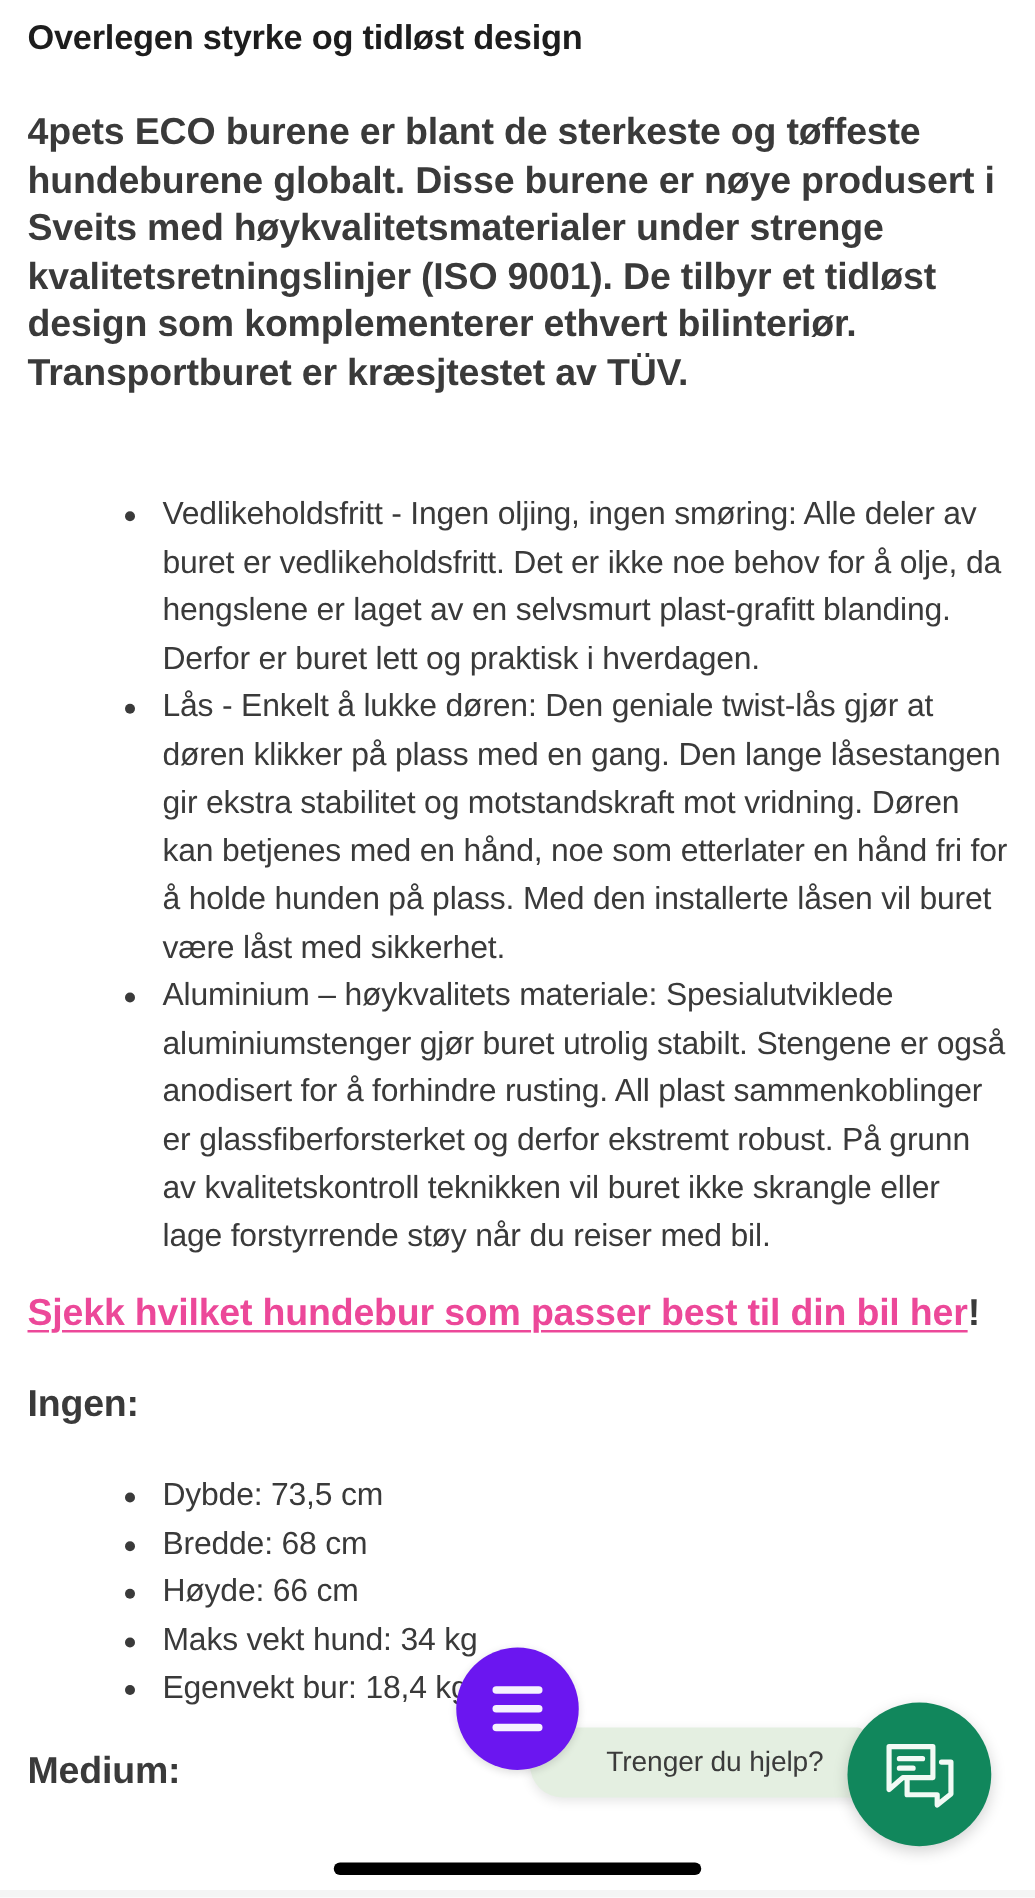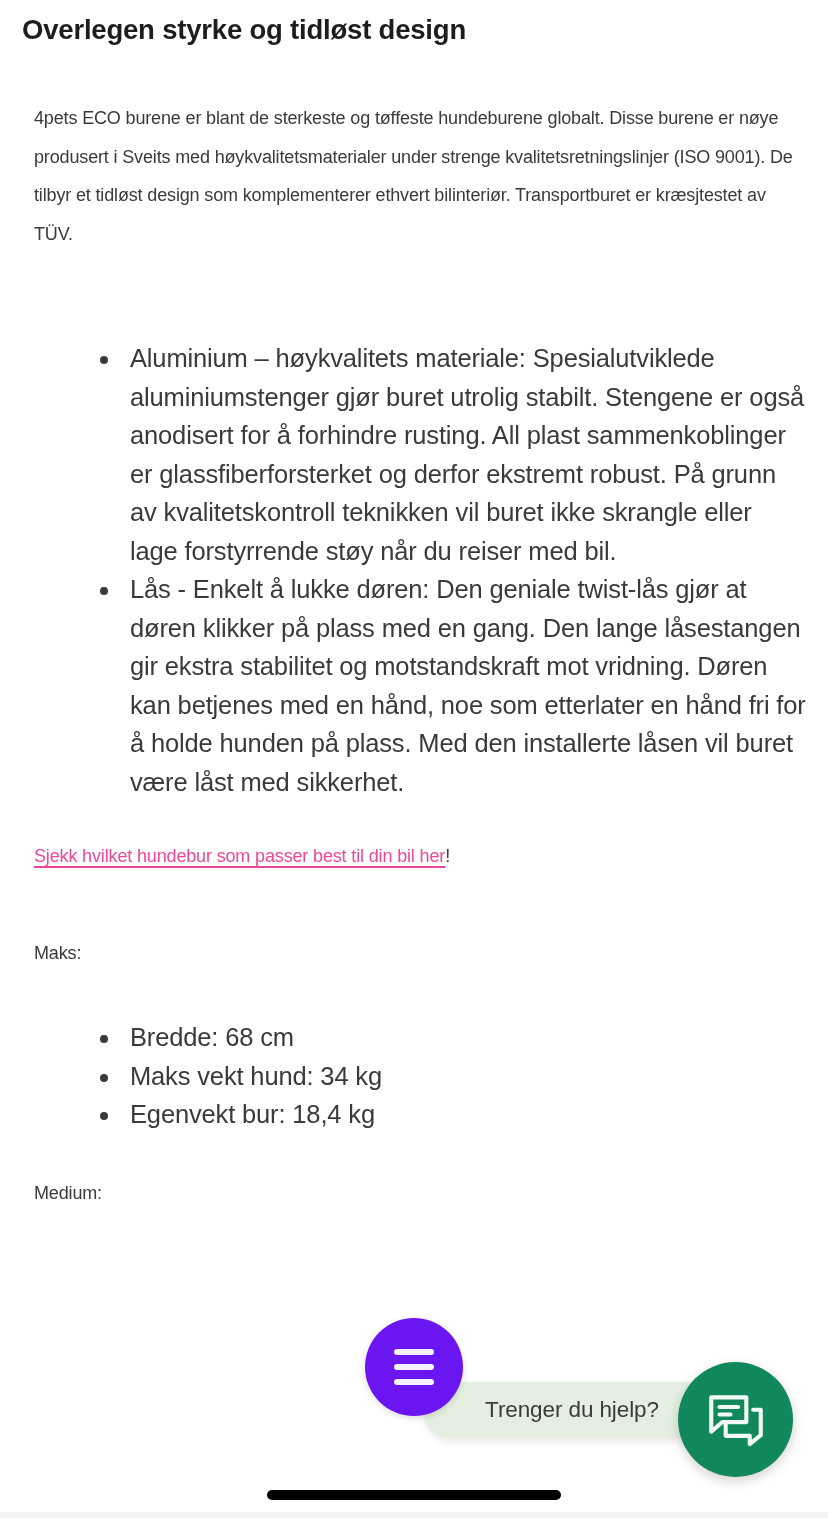--- a/index.html
+++ b/index.html
@@ -36,26 +36,26 @@
   h1.section-title {
     font-size: 27.5px;
     line-height: 36px;
     font-weight: bold;
     color: #1d1d1d;
     margin: 0 0 0 0;
     letter-spacing: -0.2px;
   }
 
   p.body-text {
-    font-size: 18px;
+    font-size: 30px;
     line-height: 38.5px;
     color: #3a3a3a;
-    margin: 12px;
+    margin: 0;
     letter-spacing: -0.15px;
-    font-weight: 400;
+    font-weight: 700;
   }
 
   .gap-1 { height: 39px; }
   .gap-2 { height: 38px; }
   .gap-3 { height: 36px; }
   .gap-4 { height: 24px; }
   .gap-5 { height: 34px; }
   .gap-6 { height: 34px; }
   .gap-7 { height: 28px; }
 
@@ -206,36 +206,39 @@
     <div class="gap-1"></div>
 
     <p class="body-text">4pets ECO burene er blant de sterkeste og tøffeste hundeburene globalt. Disse burene er nøye produsert i Sveits med høykvalitetsmaterialer under strenge kvalitetsretningslinjer (ISO 9001). De tilbyr et tidløst design som komplementerer ethvert bilinteriør. Transportburet er kræsjtestet av TÜV.</p>
 
     <div class="gap-2"></div>
 
 
     <div class="gap-3"></div>
 
     <ul class="bullets">
+      <li>Vedlikeholdsfritt - Ingen oljing, ingen smøring: Alle deler av buret er vedlikeholdsfritt. Det er ikke noe behov for å olje, da hengslene er laget av en selvsmurt plast-grafitt blanding. Derfor er buret lett og praktisk i hverdagen.</li>
+      <li>Lås - Enkelt å lukke døren: Den geniale twist-lås gjør at døren klikker på plass med en gang. Den lange låsestangen gir ekstra stabilitet og motstandskraft mot vridning. Døren kan betjenes med en hånd, noe som etterlater en hånd fri for å holde hunden på plass. Med den installerte låsen vil buret være låst med sikkerhet.</li>
       <li>Aluminium – høykvalitets materiale: Spesialutviklede aluminiumstenger gjør buret utrolig stabilt. Stengene er også anodisert for å forhindre rusting. All plast sammenkoblinger er glassfiberforsterket og derfor ekstremt robust. På grunn av kvalitetskontroll teknikken vil buret ikke skrangle eller lage forstyrrende støy når du reiser med bil.</li>
-      <li>Lås - Enkelt å lukke døren: Den geniale twist-lås gjør at døren klikker på plass med en gang. Den lange låsestangen gir ekstra stabilitet og motstandskraft mot vridning. Døren kan betjenes med en hånd, noe som etterlater en hånd fri for å holde hunden på plass. Med den installerte låsen vil buret være låst med sikkerhet.</li>
     </ul>
 
     <div class="gap-4"></div>
 
     <p class="body-text"><a class="inline-link">Sjekk hvilket hundebur som passer best til din bil her</a><span class="bang">!</span></p>
 
     <div class="gap-5"></div>
 
-    <p class="body-text">Maks:</p>
+    <p class="body-text">Ingen:</p>
 
     <div class="gap-6"></div>
 
     <ul class="bullets">
+      <li>Dybde: 73,5 cm</li>
       <li>Bredde: 68 cm</li>
+      <li>Høyde: 66 cm</li>
       <li>Maks vekt hund: 34 kg</li>
       <li>Egenvekt bur: 18,4 kg</li>
     </ul>
 
     <div class="gap-7"></div>
 
     <p class="body-text">Medium:</p>
 
   </div>
 

